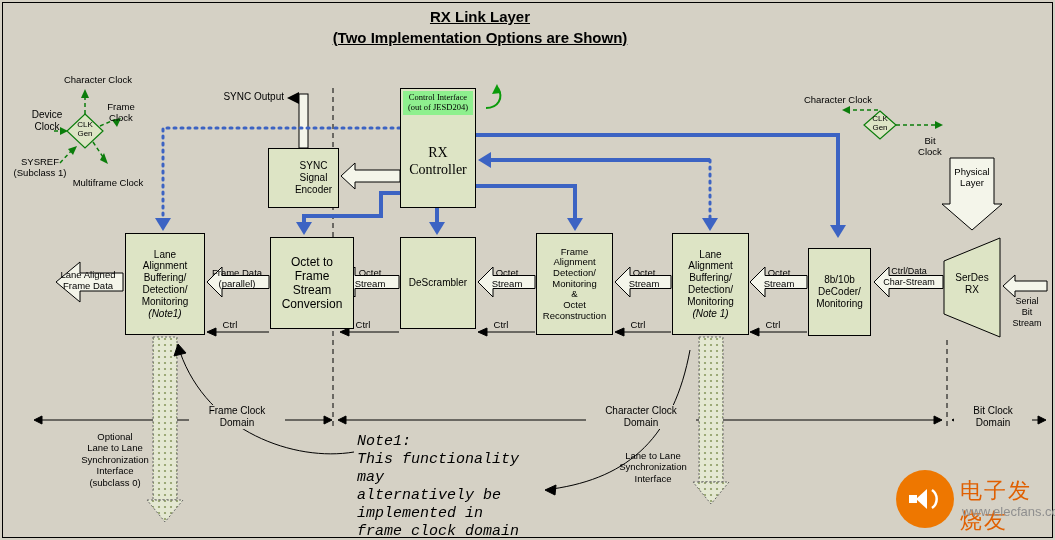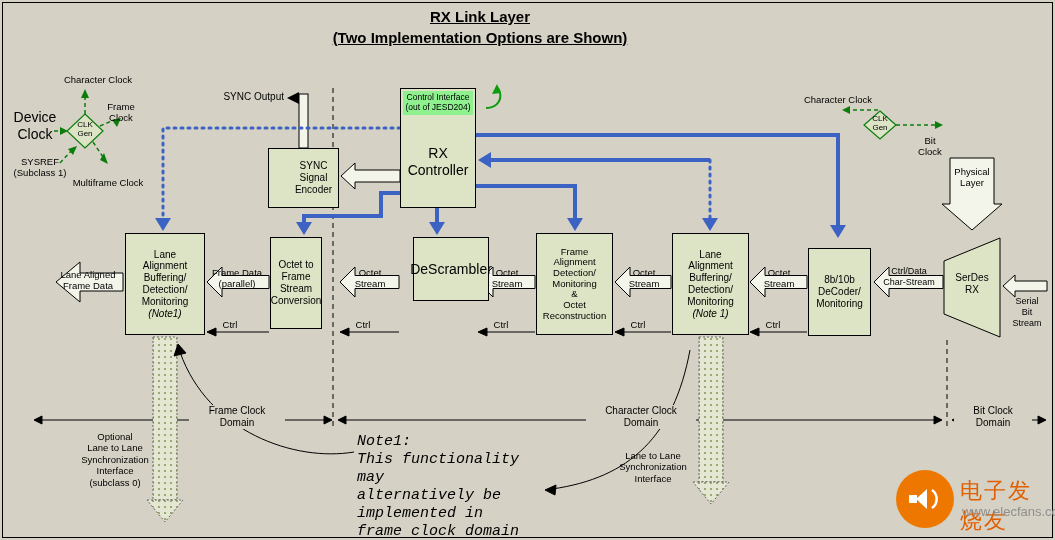--- a/index.html
+++ b/index.html
@@ -162,27 +162,27 @@
   <div class="title">RX Link Layer</div>
 
   <div class="block" style="left:125px;top:233px;width:80px;height:102px;font-size:10px;">
     <span>Lane
 Alignment
 Buffering/
 Detection/
 Monitoring</span>
     <i>(Note1)</i>
   </div>
-  <div class="block" style="left:270px;top:237px;width:52px;height:92px;font-size:10px;">
+  <div class="block" style="left:270px;top:237px;width:84px;height:92px;font-size:12px;">
     <span>Octet to
 Frame
 Stream
 Conversion</span>
   </div>
-  <div class="block" style="left:400px;top:237px;width:76px;height:64px;font-size:14px;margin-left:13px;">
+  <div class="block" style="left:400px;top:237px;width:76px;height:92px;font-size:10px;">
     <span>DeScrambler</span>
   </div>
   <div class="block" style="left:536px;top:233px;width:77px;height:102px;font-size:9.5px;line-height:1.12;">
     <span>Frame
 Alignment
 Detection/
 Monitoring
 &amp;
 Octet
 Reconstruction</span>
@@ -198,21 +198,21 @@
   <div class="block" style="left:808px;top:248px;width:63px;height:88px;font-size:10px;">
     <span>8b/10b
 DeCoder/
 Monitoring</span>
   </div>
   <div class="block" style="left:268px;top:148px;width:71px;height:60px;font-size:10px;padding-left:20px;">
     <span>SYNC
 Signal
 Encoder</span>
   </div>
-  <div class="block rxc" style="left:400px;top:88px;width:76px;height:120px;">
+  <div class="block rxc" style="left:400px;top:88px;width:76px;height:120px;font-family:Liberation Serif, serif;">
     <div class="ctrl-iface">Control Interface
 (out of JESD204)</div>
     <div class="rxc-label">RX Controller</div>
   </div>
 
   <div class="lbl" style="left:944px;top:272px;width:56px;">SerDes
 RX</div>
   <div class="lbl" style="left:947px;top:166px;width:50px;font-size:9.5px;">Physical
 Layer</div>
 
@@ -237,21 +237,21 @@
 
   <div class="lbl" style="left:215px;top:319px;width:30px;font-size:9.5px;">Ctrl</div>
   <div class="lbl" style="left:348px;top:319px;width:30px;font-size:9.5px;">Ctrl</div>
   <div class="lbl" style="left:486px;top:319px;width:30px;font-size:9.5px;">Ctrl</div>
   <div class="lbl" style="left:623px;top:319px;width:30px;font-size:9.5px;">Ctrl</div>
   <div class="lbl" style="left:758px;top:319px;width:30px;font-size:9.5px;">Ctrl</div>
 
   <div class="lbl" style="left:52px;top:74px;width:92px;font-size:9.5px;">Character Clock</div>
   <div class="lbl" style="left:100px;top:101px;width:42px;font-size:9.5px;">Frame
 Clock</div>
-  <div class="lbl" style="left:12px;top:109px;width:46px;font-size:14px;text-align:center;">Device
+  <div class="lbl" style="left:24px;top:109px;width:46px;font-size:10px;text-align:center;">Device
 Clock</div>
   <div class="lbl" style="left:2px;top:156px;width:76px;font-size:9.5px;">SYSREF
 (Subclass 1)</div>
   <div class="lbl" style="left:56px;top:177px;width:104px;font-size:9.5px;">Multiframe Clock</div>
   <div class="lbl" style="left:67px;top:121px;width:36px;font-size:8px;line-height:1.1;">CLK
 Gen</div>
 
   <div class="lbl" style="left:796px;top:94px;width:84px;font-size:9.5px;">Character Clock</div>
   <div class="lbl" style="left:908px;top:135px;width:44px;font-size:9.5px;">Bit
 Clock</div>

